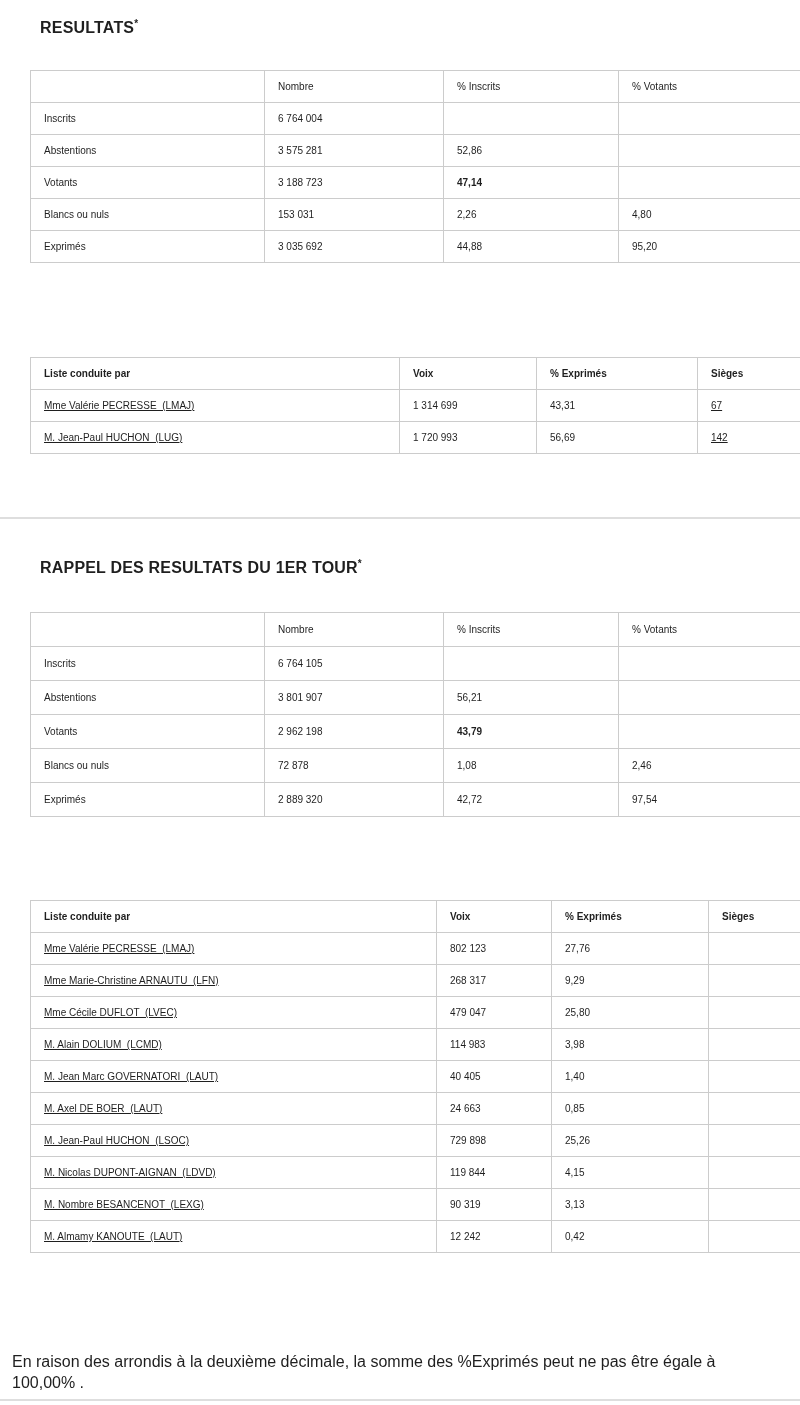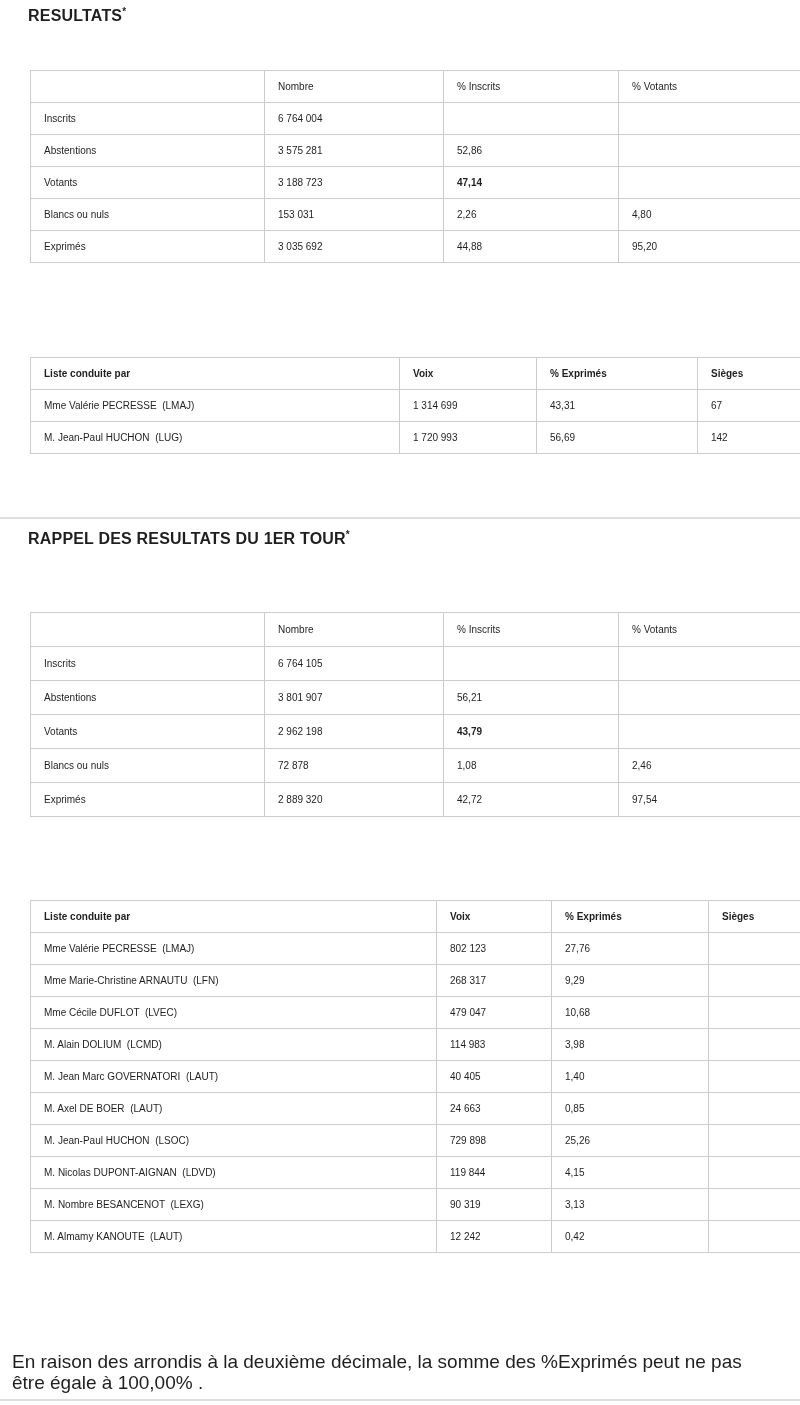--- a/index.html
+++ b/index.html
@@ -9,28 +9,28 @@
     width: 800px;
     height: 1405px;
     background: #ffffff;
     color: #1f1f1f;
     font-family: "Liberation Sans", "DejaVu Sans", sans-serif;
     font-size: 15px;
   }
   .heading {
     position: absolute;
     left: 28px;
-    margin: 0;
+    margin: 12px;
     font-size: 16px;
     font-weight: 700;
     color: #1f1f1f;
     letter-spacing: 0.2px;
   }
   #heading-results { top: 7px; }
-  #heading-rappel  { top: 530px; }
+  #heading-rappel  { top: 547px; }
   .heading sup { font-size: 10px; line-height: 0; }
 
   table {
     position: absolute;
     left: 30px;
     width: 772px;
     border-collapse: collapse;
     table-layout: fixed;
     font-size: 10px;
   }
@@ -47,41 +47,42 @@
     text-align: left;
     font-weight: 400;
     overflow: hidden;
   }
   #table-round1-summary th, #table-round1-summary td { height: 34px; }
   .lists th { font-weight: 700; }
   .num { text-align: left; }
   .b   { font-weight: 700; }
   .cell-link {
     color: inherit;
+    text-decoration: underline;
     cursor: pointer;
     white-space: pre;
   }
   .rule {
     position: absolute;
     left: 0;
     width: 800px;
     height: 0;
     margin: 0;
     border: none;
     border-top: 2px solid #dedede;
   }
   #rule-mid    { top: 517px; }
   #rule-bottom { top: 1399px; }
   .footnote {
     position: absolute;
     left: 12px;
     top: 1351px;
     width: 760px;
     margin: 0;
-    font-size: 19px;
+    font-size: 16px;
     line-height: 21px;
     color: #1f1f1f;
   }
 </style>
 </head>
 <body>
 
 <h1 class="heading" id="heading-results"><span>RESULTATS</span><sup>*</sup></h1>
 
 <table id="table-results-summary" class="summary">
@@ -241,21 +242,21 @@
     </tr>
     <tr>
       <td><a class="cell-link">Mme Marie-Christine ARNAUTU  (LFN)</a></td>
       <td class="num">268 317</td>
       <td class="num">9,29</td>
       <td></td>
     </tr>
     <tr>
       <td><a class="cell-link">Mme Cécile DUFLOT  (LVEC)</a></td>
       <td class="num">479 047</td>
-      <td class="num">10,68</td>
+      <td class="num">25,80</td>
       <td></td>
     </tr>
     <tr>
       <td><a class="cell-link">M. Alain DOLIUM  (LCMD)</a></td>
       <td class="num">114 983</td>
       <td class="num">3,98</td>
       <td></td>
     </tr>
     <tr>
       <td><a class="cell-link">M. Jean Marc GOVERNATORI  (LAUT)</a></td>

